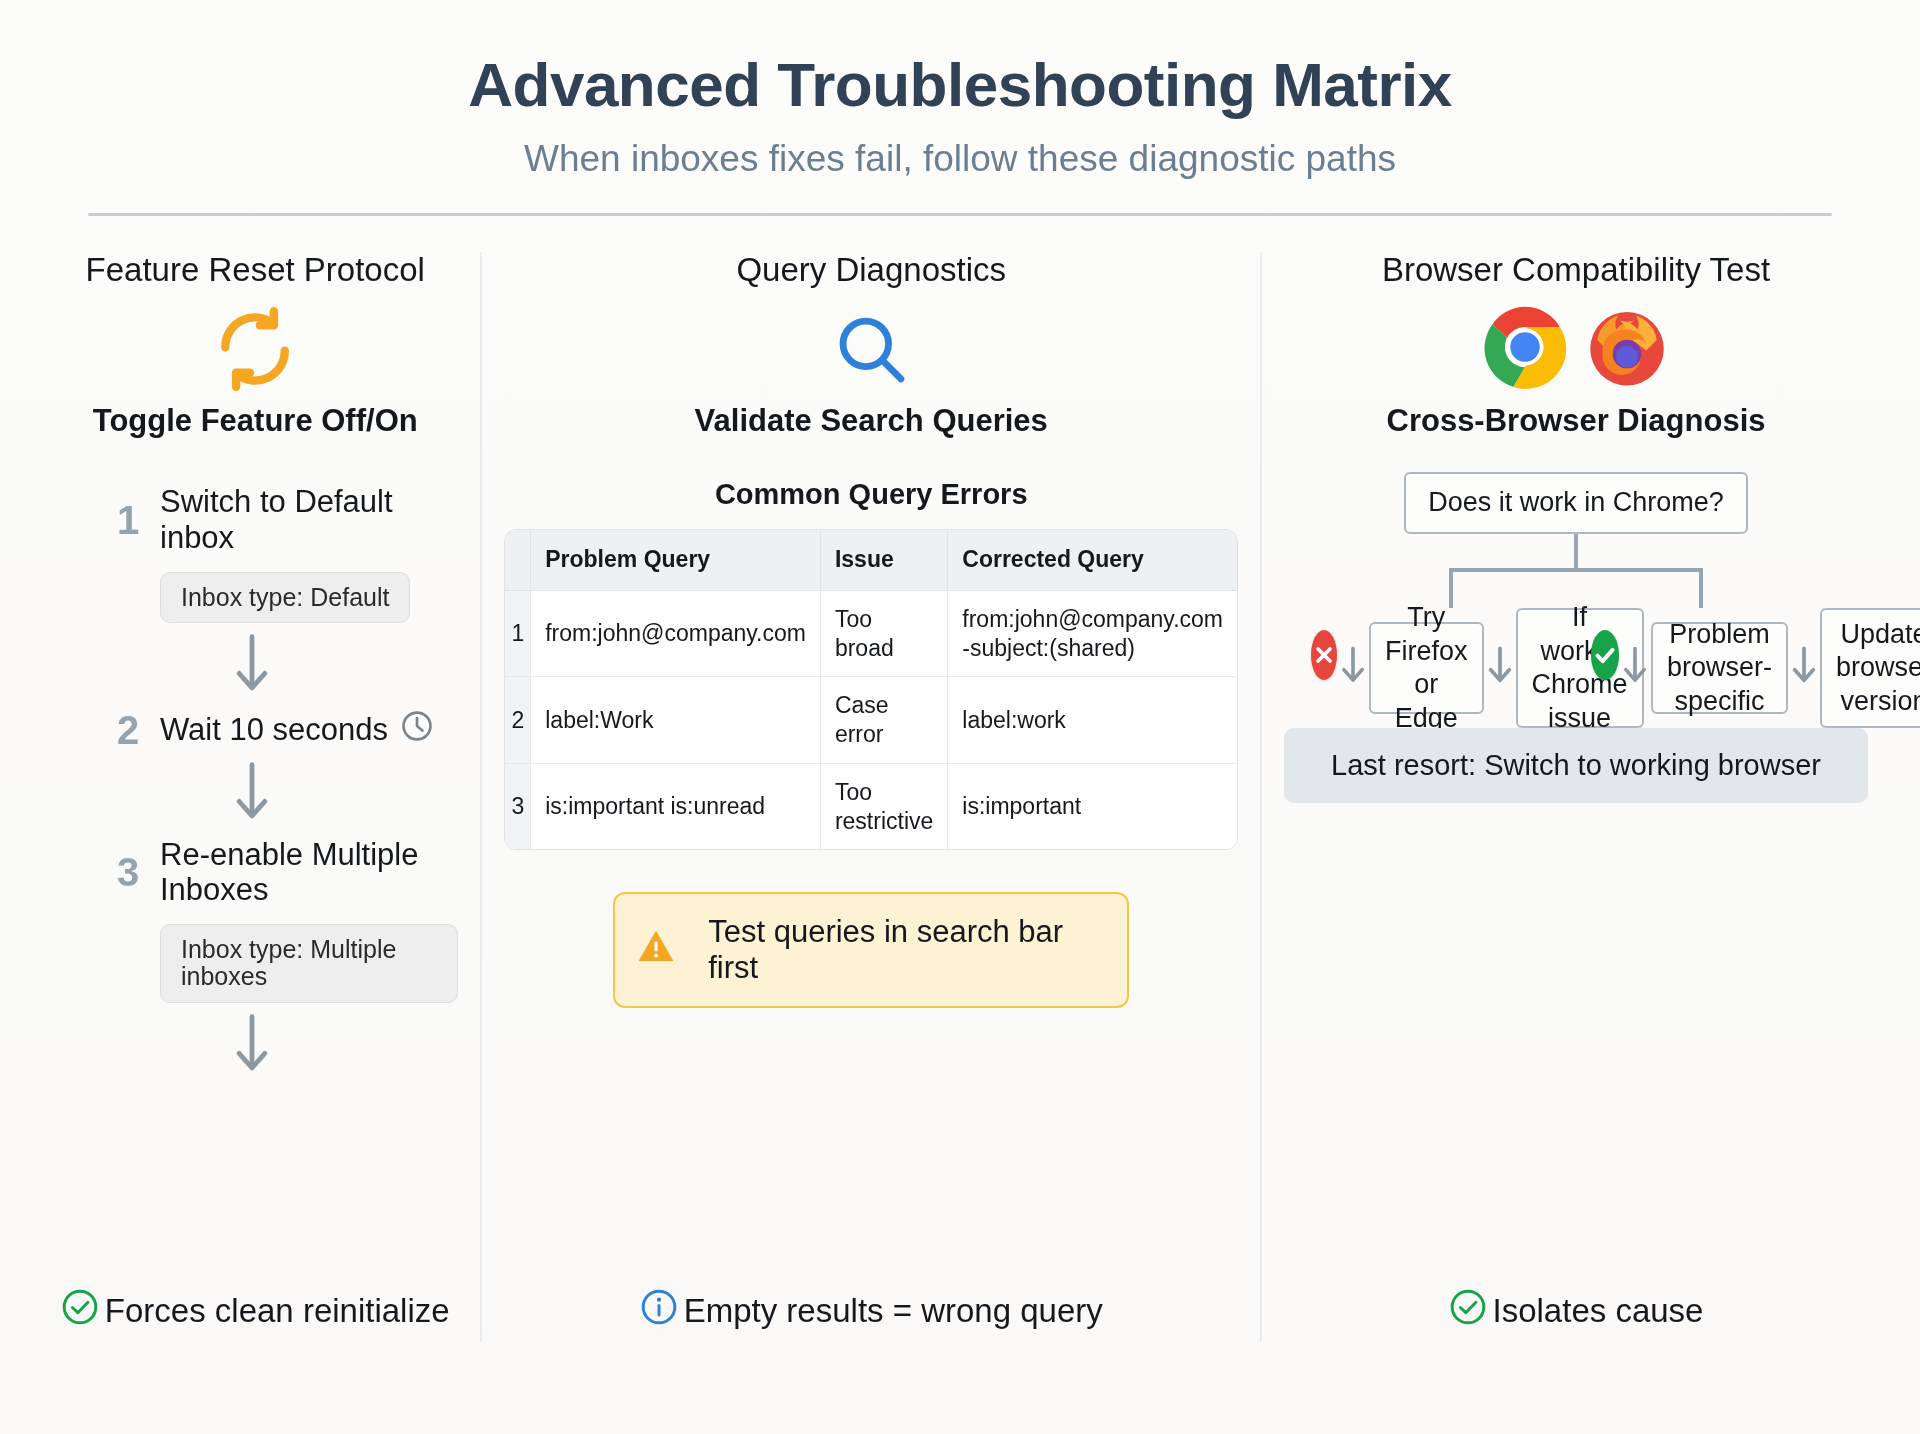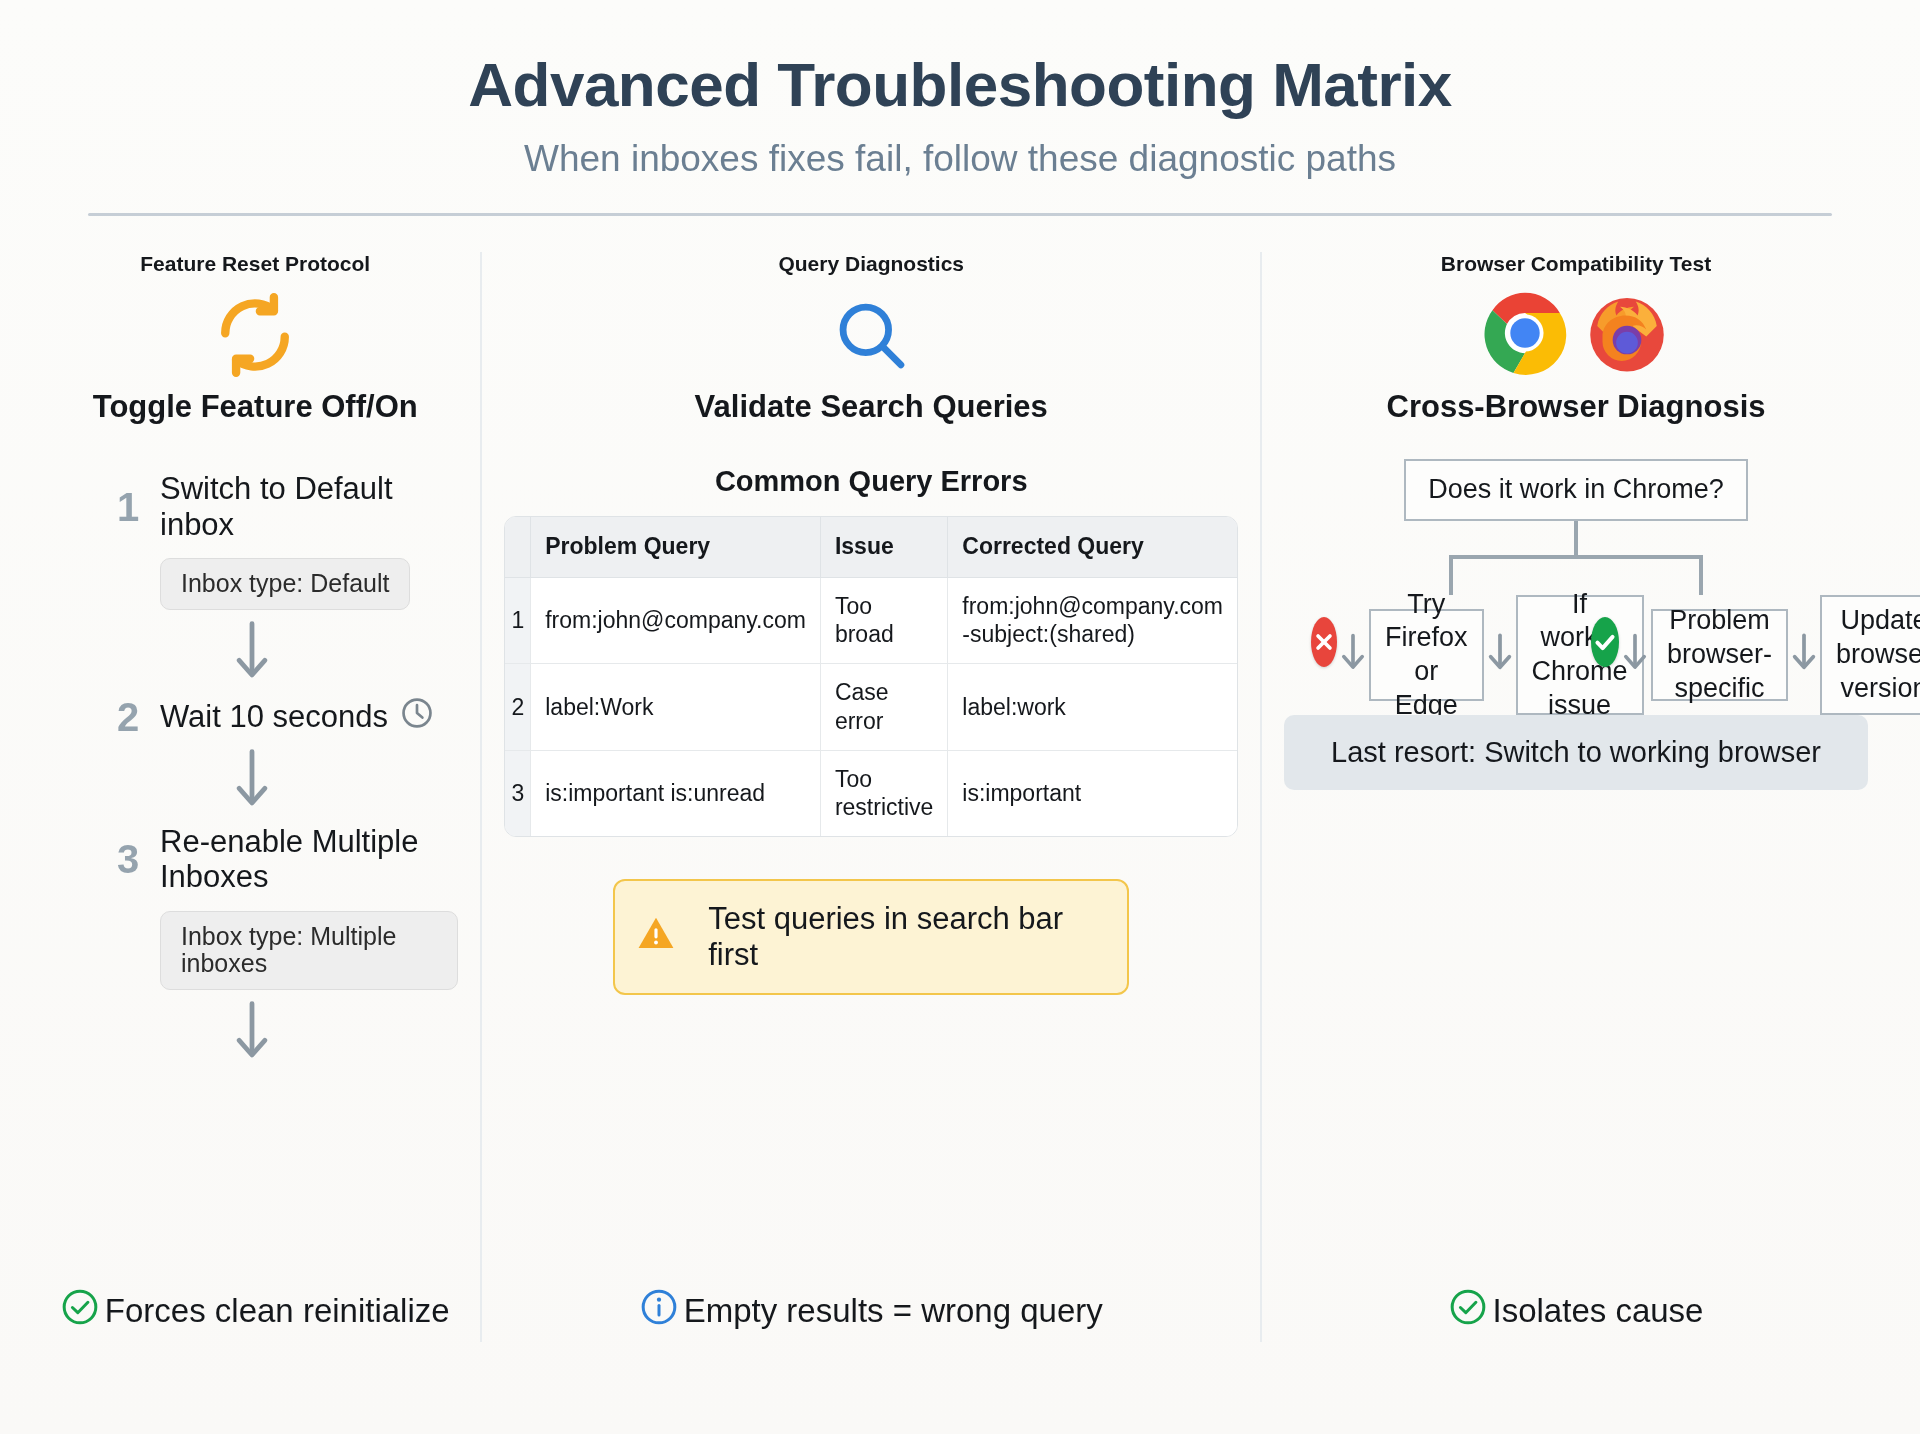--- a/index.html
+++ b/index.html
@@ -53,22 +53,22 @@
     flex: 1 1 0;
     padding: 0 22px;
     display: flex;
     flex-direction: column;
     align-items: center;
     position: relative;
   }
   .col + .col { border-left: 2px solid #e8ecef; }
 
   .col-title {
-    font-size: 21px;
-    font-weight: bold;
+    font-size: 33px;
+    font-weight: normal;
     color: #15181c;
     text-align: center;
     line-height: 1.1;
   }
   .col-icon {
     height: 92px;
     display: flex;
     align-items: center;
     justify-content: center;
     margin-top: 14px;
@@ -203,21 +203,21 @@
     align-items: center;
     gap: 33px;
     font-size: 31px;
     color: #15181c;
   }
 
   
   .tree { margin-top: 34px; width: 100%; position: relative; }
   .node {
     border: 2px solid #aeb8c0;
-    border-radius: 0;
+    border-radius: 6px;
     background: #fdfdfc;
     font-size: 27px;
     color: #15181c;
     text-align: center;
     line-height: 1.25;
     display: flex;
     align-items: center;
     justify-content: center;
     padding: 10px 14px;
   }

